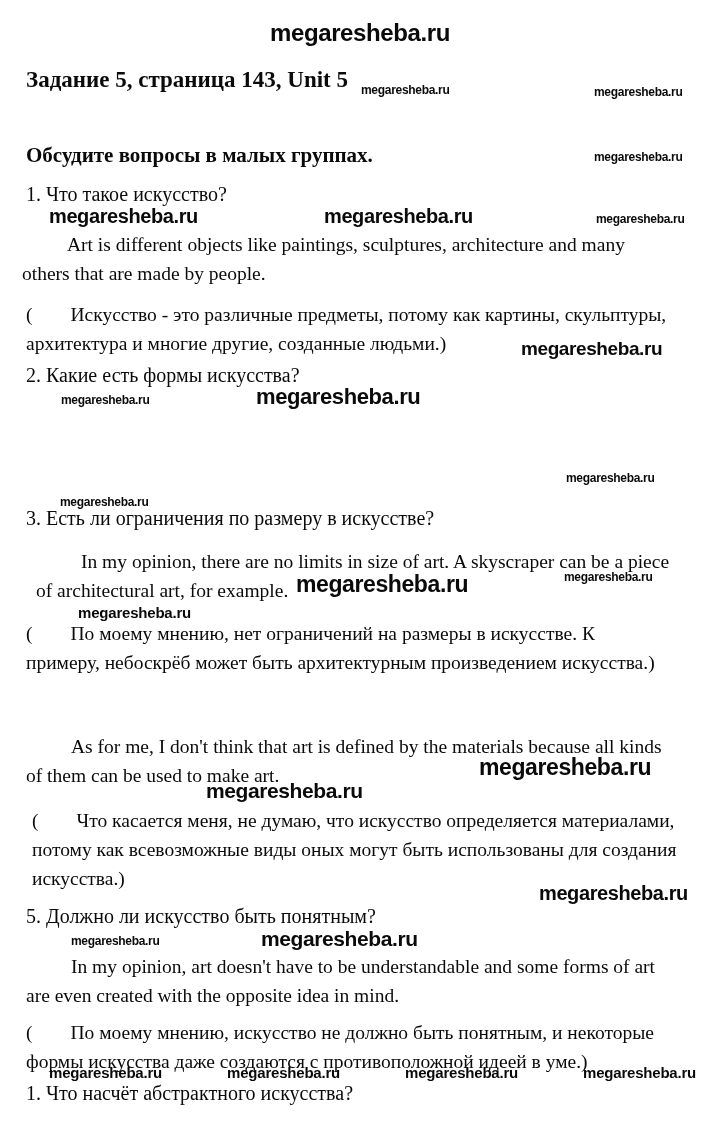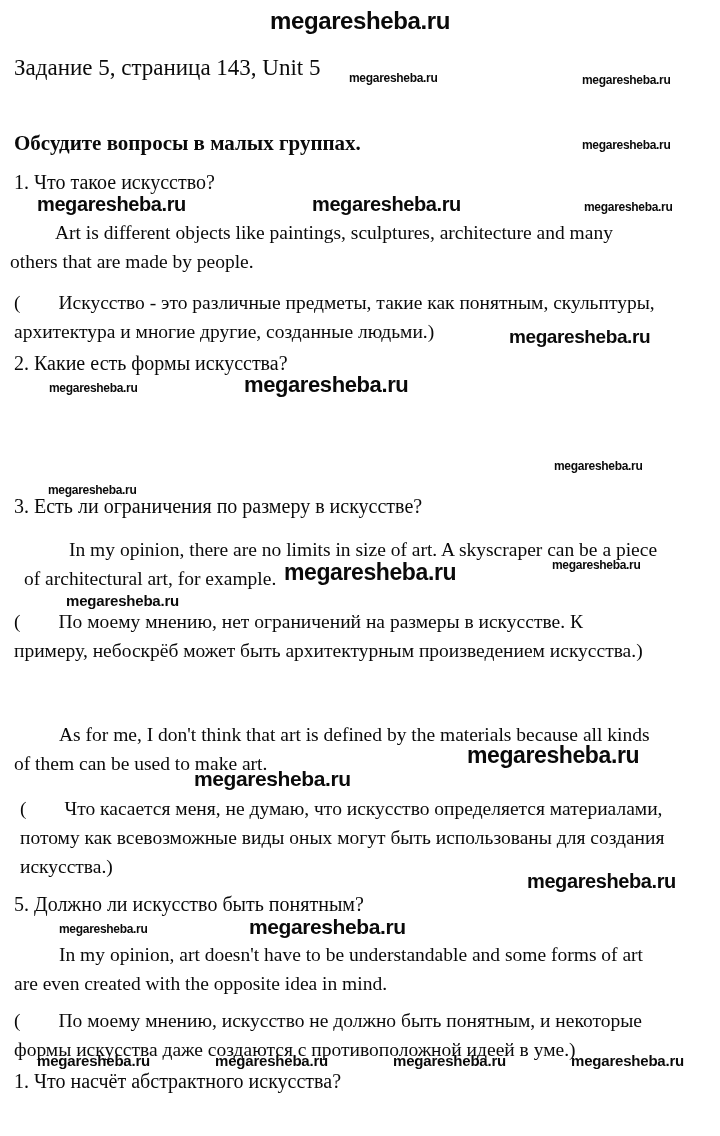--- a/index.html
+++ b/index.html
@@ -1,21 +1,21 @@
 <!DOCTYPE html>
 <html><head>
 <meta charset="utf-8">
 <style>
   html,body { margin:0; padding:0; background:#ffffff; }
   .page {
     position:relative; width:720px; height:1136px; background:#ffffff;
     color:#0a0a0a; font-family:"Liberation Serif", serif; overflow:hidden;
   }
-  .abs { position:absolute; margin:4px; }
-  .ttl { font-weight:normal; font-size:23px; white-space:nowrap; }
+  .abs { position:absolute; margin:16px; }
+  .ttl { font-weight:bold; font-size:23px; white-space:nowrap; }
   .sub { font-weight:bold; font-size:21px; white-space:nowrap; }
   .q   { font-size:20px; white-space:nowrap; }
   .body-text { font-size:19.5px; line-height:29px; white-space:pre; width:710px; }
   .indent { text-indent:45px; }
   .gap { display:inline-block; width:38px; }
   .wm  { font-family:"Liberation Sans", sans-serif; font-weight:bold;
          letter-spacing:-0.4px; white-space:nowrap; }
   .wm-s { font-size:12px; letter-spacing:-0.3px; }
   .wm-m { font-size:15px; letter-spacing:-0.2px; }
   .wm-center { left:0; right:0; text-align:center; }
@@ -37,21 +37,21 @@
   <span class="abs wm wm-s" style="left:578px;top:134px">megaresheba.ru</span>
 
   <div class="abs q" style="left:10px;top:167px">1. Что такое искусство?</div>
   <span class="abs wm" style="left:33px;top:189px;font-size:20px">megaresheba.ru</span>
   <span class="abs wm" style="left:308px;top:189px;font-size:20px">megaresheba.ru</span>
   <span class="abs wm wm-s" style="left:580px;top:196px">megaresheba.ru</span>
 
   <div class="abs body-text indent" style="left:6px;top:214px">Art is different objects like paintings, sculptures, architecture and many
 others that are made by people.</div>
 
-  <div class="abs body-text" style="left:10px;top:284px"><span>(</span><span class="gap"></span><span>Искусство - это различные предметы, такие как понятным, скульптуры,
+  <div class="abs body-text" style="left:10px;top:284px"><span>(</span><span class="gap"></span><span>Искусство - это различные предметы, потому как картины, скульптуры,
 архитектура и многие другие, созданные людьми.)</span></div>
 
   <span class="abs wm" style="left:505px;top:322px;font-size:19px">megaresheba.ru</span>
 
   <div class="abs q" style="left:10px;top:348px">2. Какие есть формы искусства?</div>
   <span class="abs wm wm-s" style="left:45px;top:377px">megaresheba.ru</span>
   <span class="abs wm" style="left:240px;top:368px;font-size:22px">megaresheba.ru</span>
 
   <span class="abs wm wm-s" style="left:550px;top:455px">megaresheba.ru</span>
 

